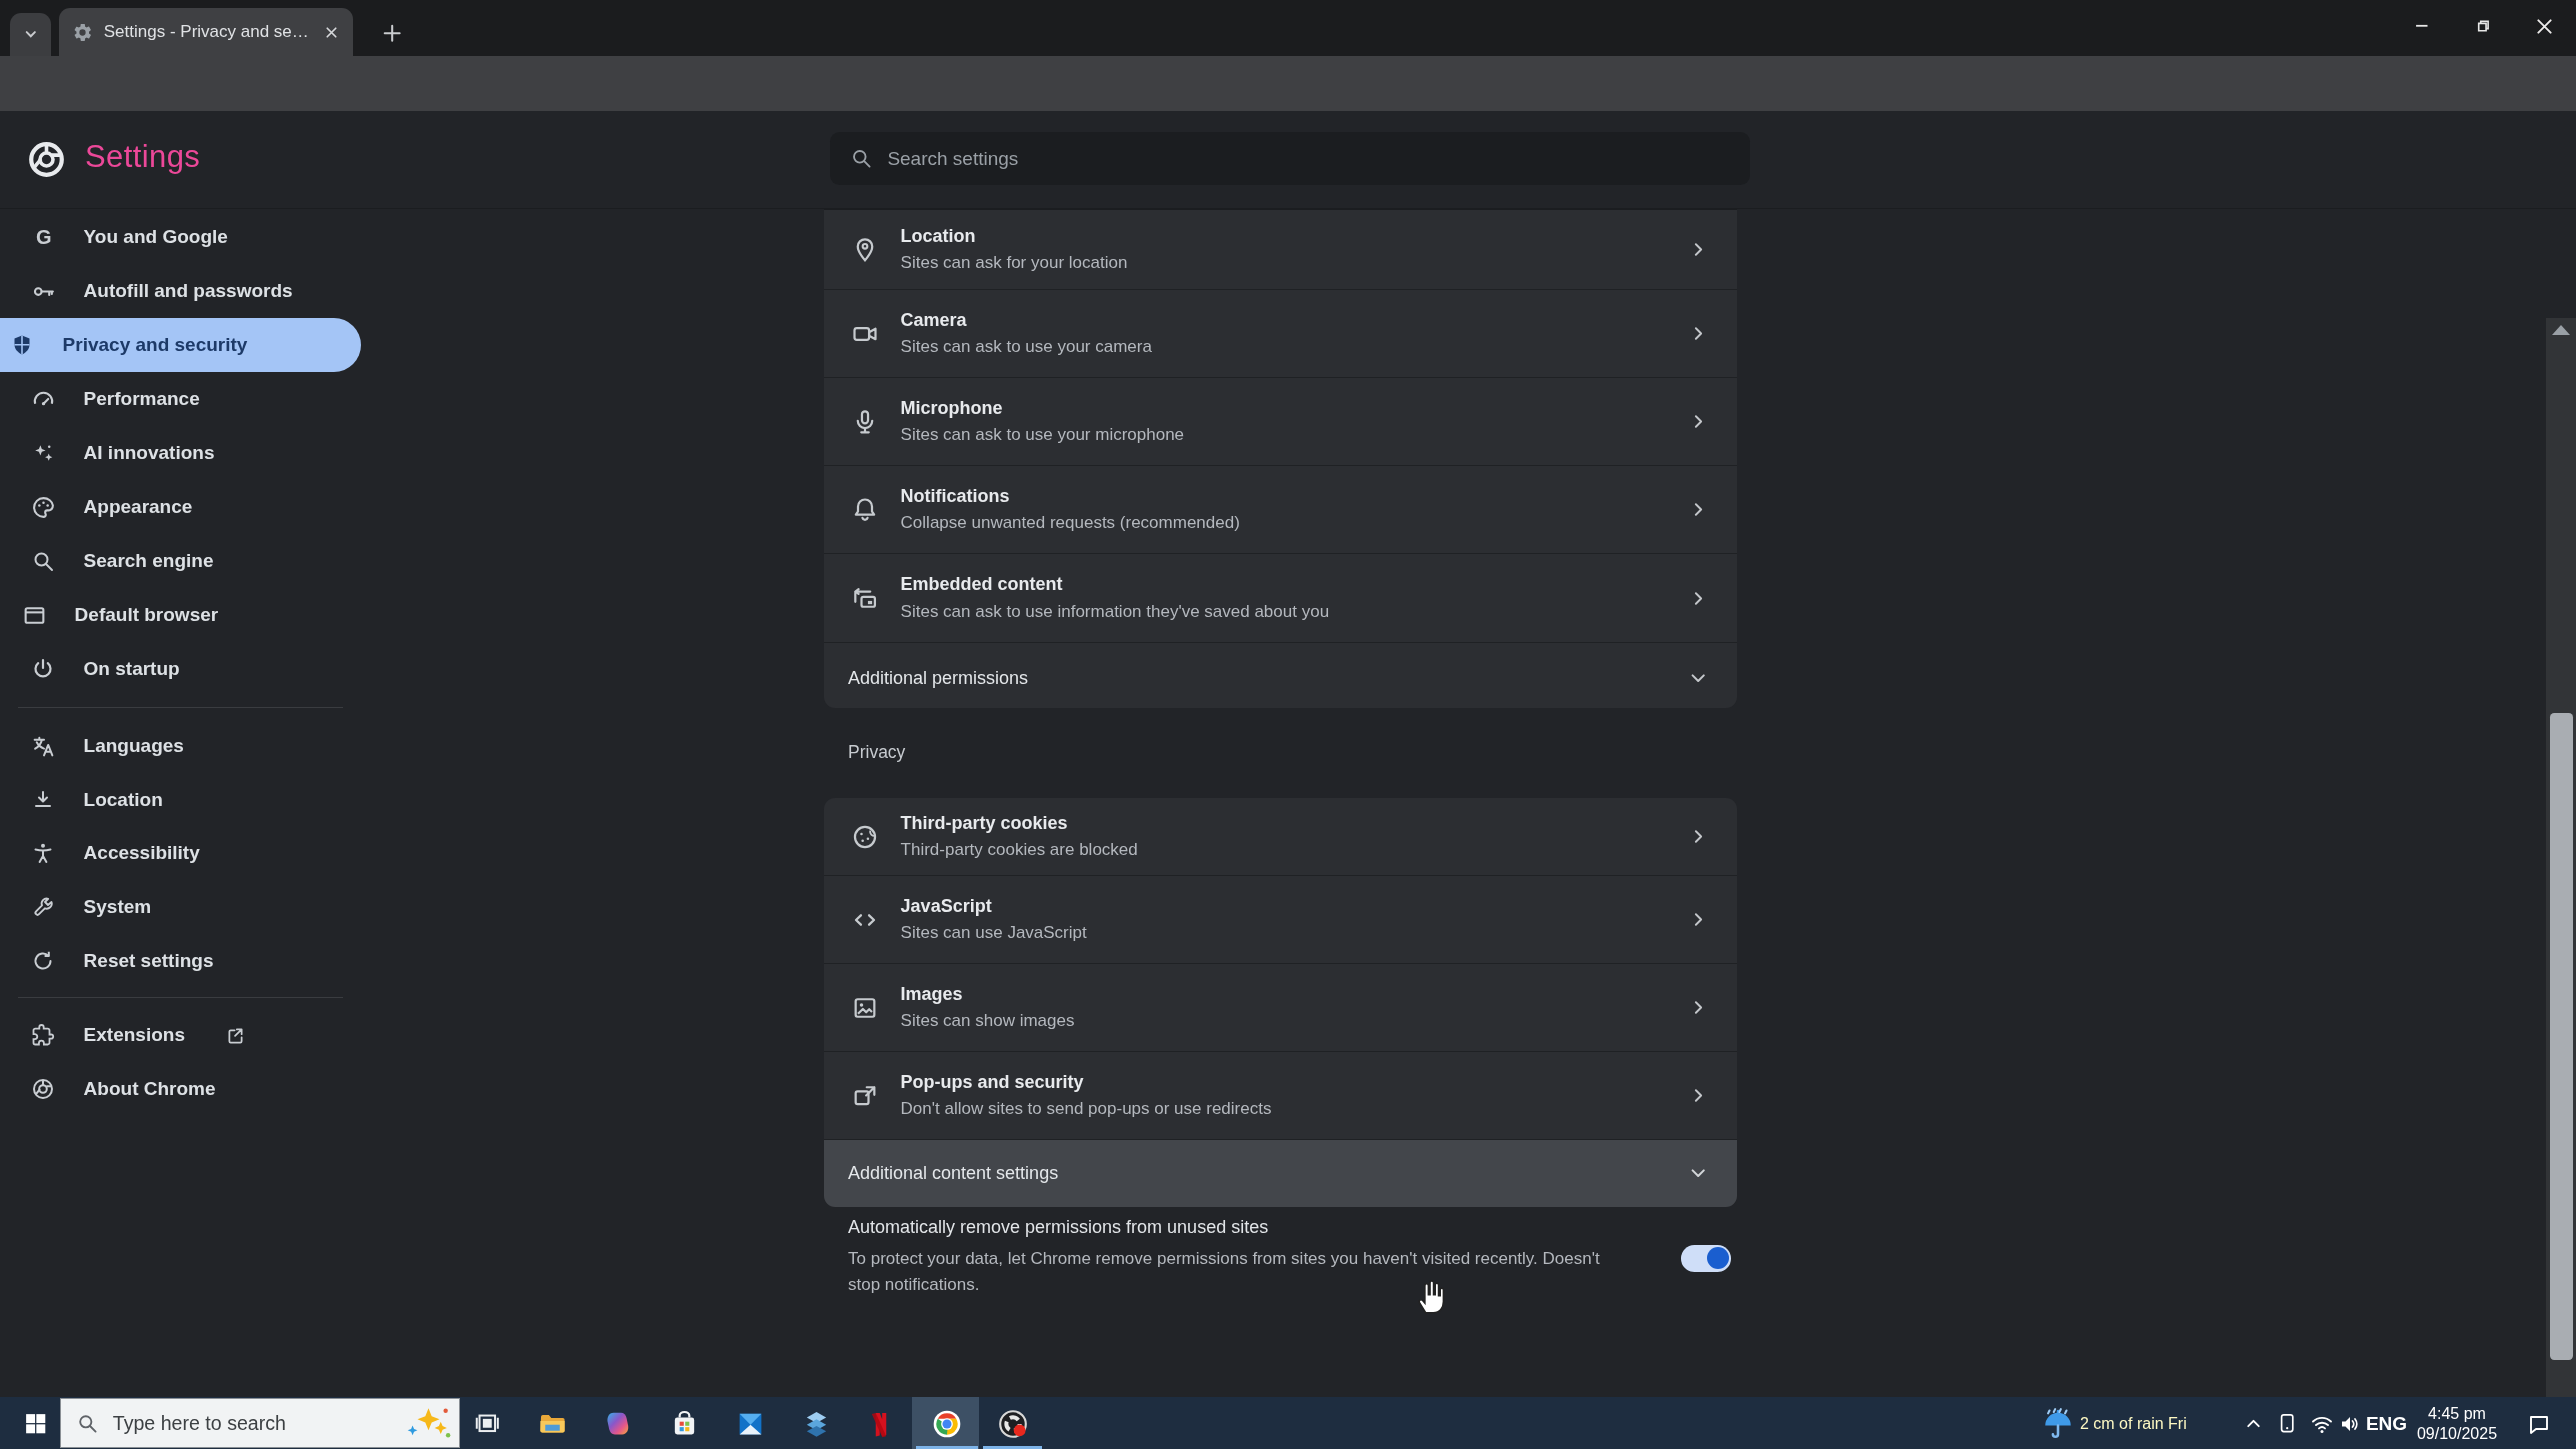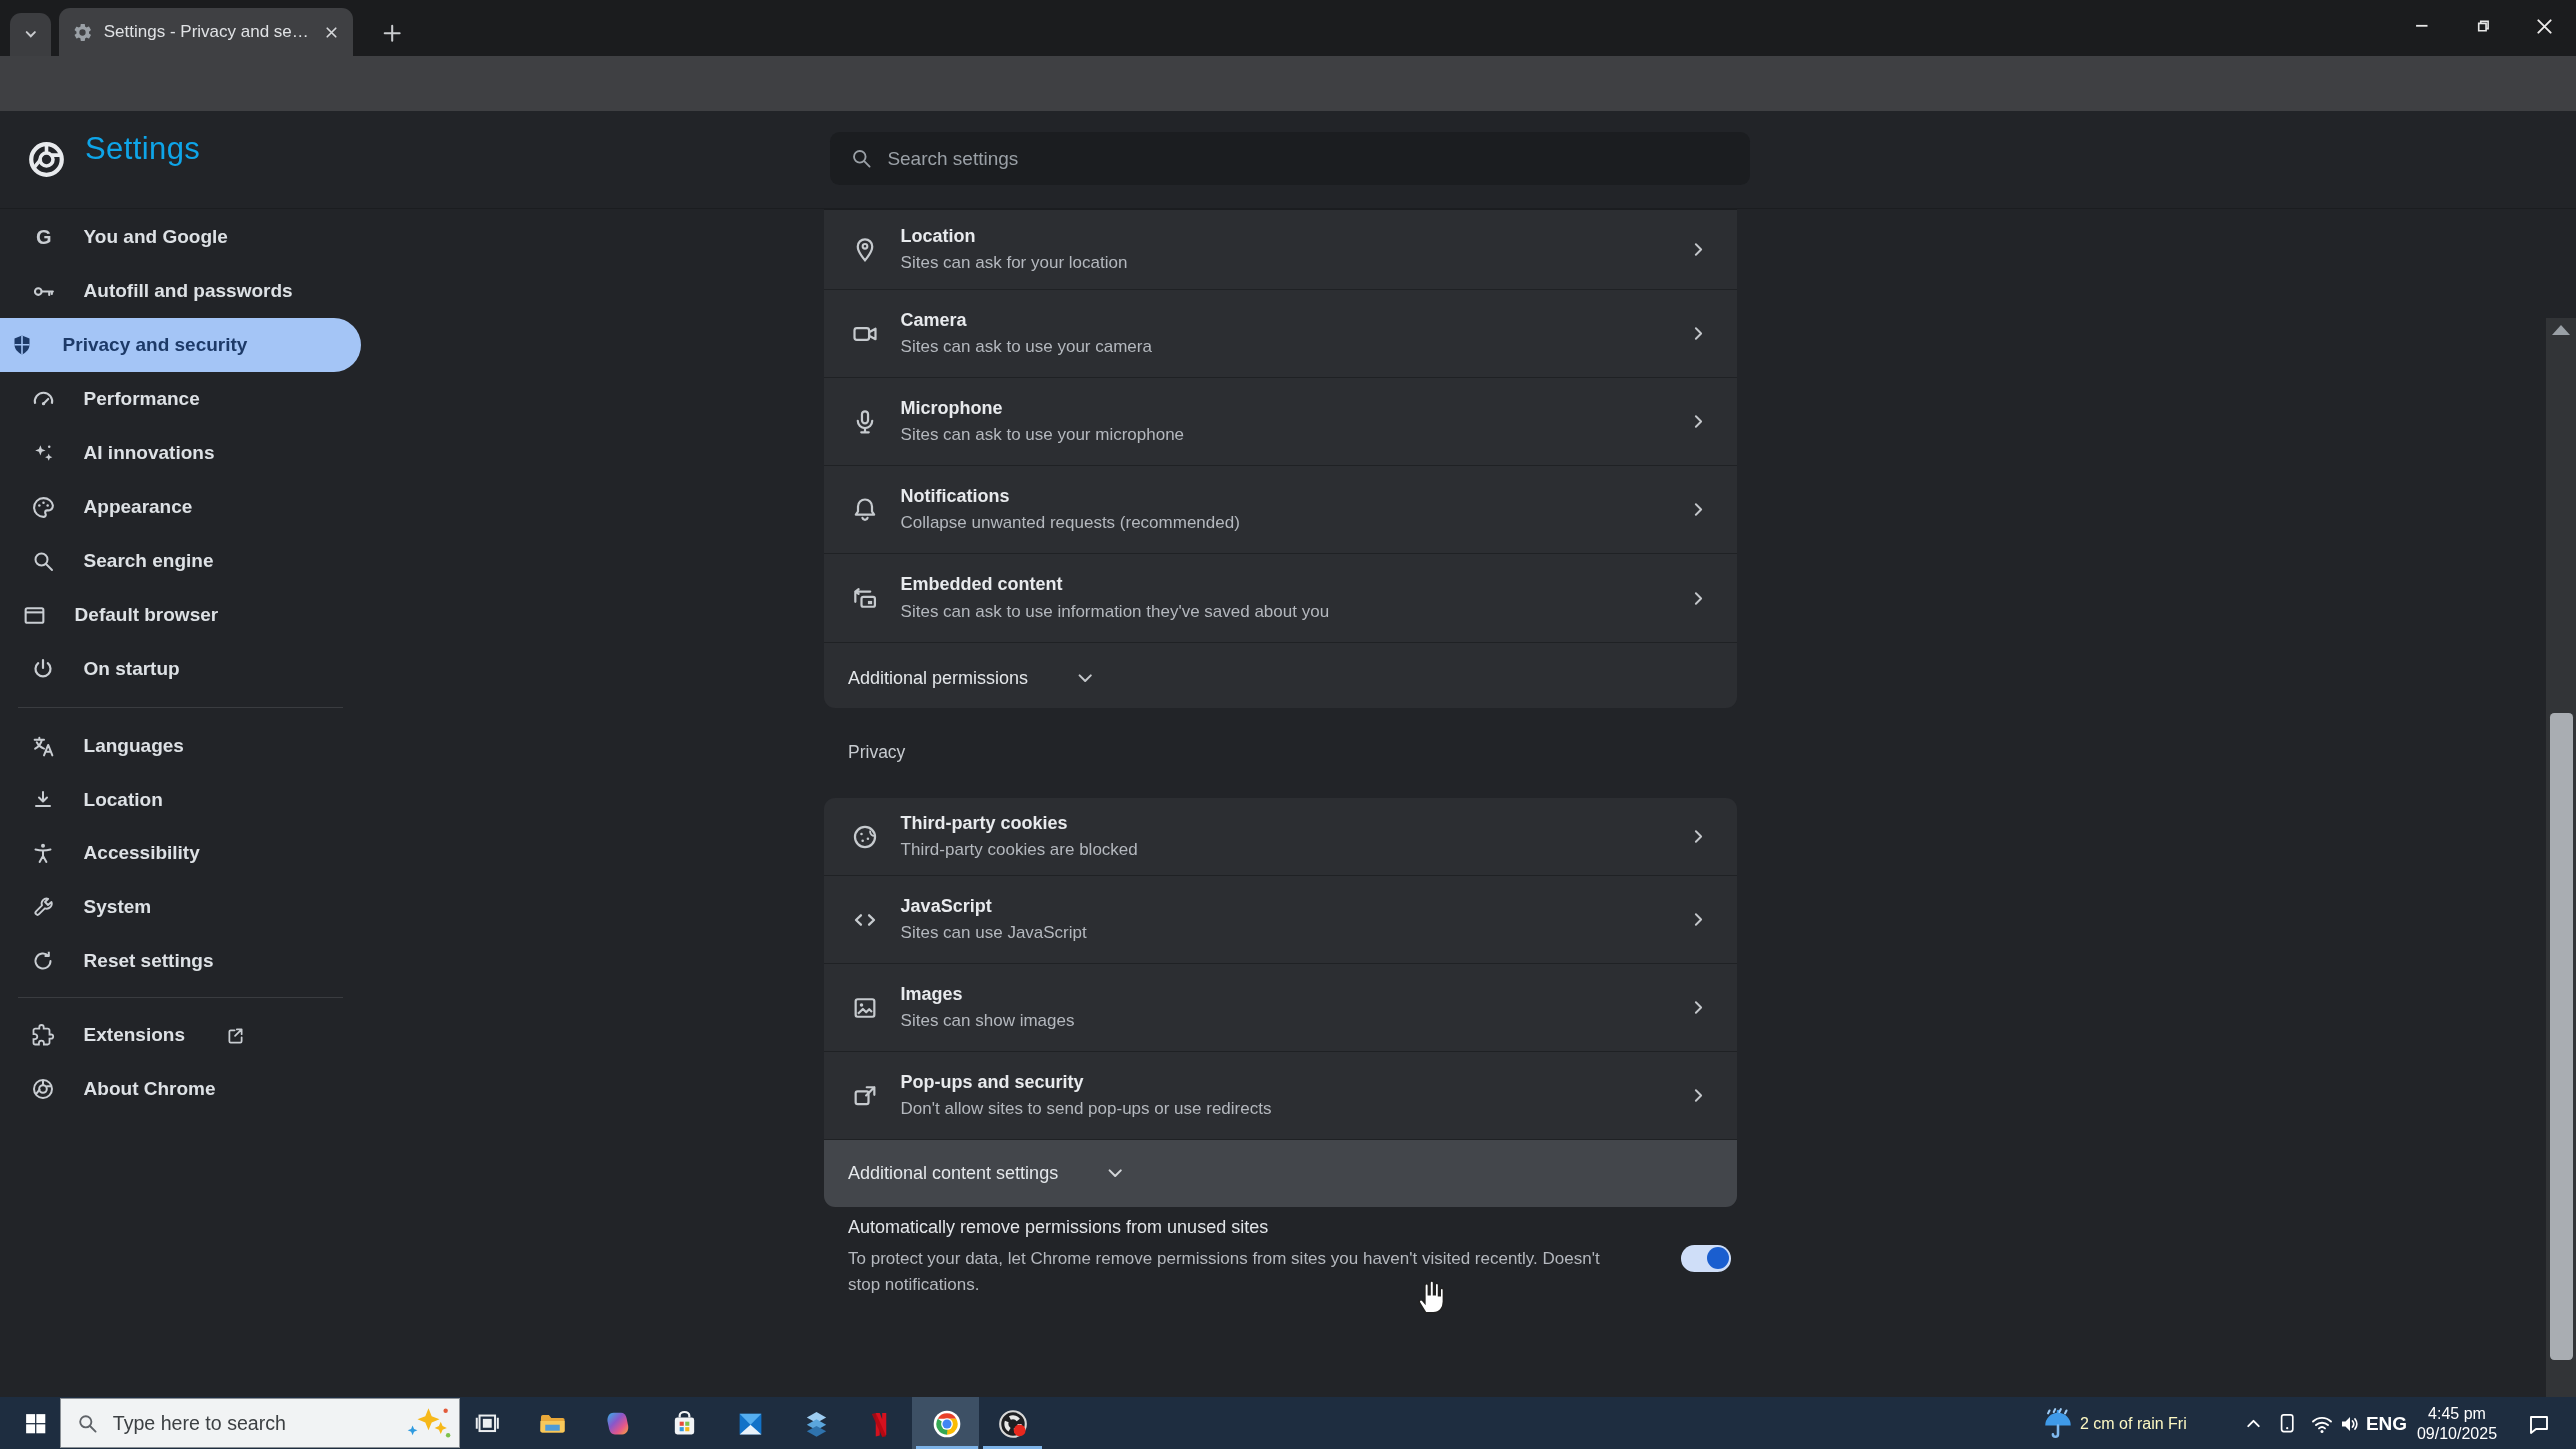--- a/index.html
+++ b/index.html
@@ -24,21 +24,21 @@
   #chrome-chip{margin-left:7px;height:31px;border-radius:15.4px;background:#47484c;display:flex;align-items:center;
       gap:8.4px;padding:0 14px;}
   #chip-label{font-size:17px;font-weight:700;color:#eceef0;}
   #url-text{font-size:17.5px;color:#e6e8ea;margin-left:18px;letter-spacing:0.2px;}
   .tbic{position:absolute;top:67px;width:32px;height:32px;display:flex;align-items:center;justify-content:center;}
   #tb-divider{position:absolute;left:2364px;top:71px;width:1.4px;height:24px;background:#5b5c60;}
 
   
   #page{position:absolute;left:0;top:111px;width:2576px;height:1286px;background:#222428;}
   #sheader{position:absolute;left:0;top:0;width:2576px;height:97px;background:#222428;border-bottom:1.4px solid #1b1d20;}
-  #settings-title{position:absolute;left:85px;top:20px;font-size:31px;font-weight:400;color:#0ea5e9;letter-spacing:0.4px;}
+  #settings-title{position:absolute;left:85px;top:28px;font-size:31px;font-weight:400;color:#ec4899;letter-spacing:0.4px;}
   #sheader-logo{position:absolute;left:26.6px;top:29px;}
   #ssearch{position:absolute;left:830px;top:21px;width:920px;height:53px;background:#1b1d20;border-radius:9.8px;
       display:flex;align-items:center;gap:15.4px;padding-left:19.6px;box-sizing:border-box;}
   #ssearch-ph{font-size:19px;color:#9aa0a6;}
 
   
   .sb-item{position:absolute;left:0;width:361px;height:54px;display:flex;align-items:center;gap:26.6px;
       padding-left:29px;box-sizing:border-box;color:#dde1e5;font-size:19px;font-weight:700;}
   .sb-item .sbic{width:28px;height:28px;display:flex;align-items:center;justify-content:center;color:#c9cdd2;}
   .sb-item.sel{background:#a4c5f6;border-radius:0 31px 31px 0;color:#1d3a68;padding-left:8px;}
@@ -49,21 +49,21 @@
   .card{position:absolute;left:824px;width:913px;background:#2c2e32;}
   #card1{top:98px;height:498px;border-radius:0 0 11.2px 11.2px;border-top:1.4px solid #1b1d20;}
   #card2{top:687px;height:405px;border-radius:11.2px;}
   .row{position:relative;display:flex;align-items:center;border-bottom:1.4px solid #1f2124;}
   .row:last-child{border-bottom:none;}
   .ricon{width:32px;height:32px;margin-left:25px;display:flex;align-items:center;justify-content:center;color:#c6cace;flex:none;}
   .rtext{margin-left:19.6px;}
   .rtitle{font-size:18px;font-weight:700;color:#e8eaed;}
   .rsub{font-size:17px;color:#b4b8be;margin-top:6.3px;}
   .rchev{position:absolute;right:28px;color:#c4c7cb;}
-  .expander{position:relative;display:flex;align-items:center;
+  .expander{position:relative;display:flex;align-items:center;justify-content:space-between;
       padding:0 28px 0 24px;font-size:18px;color:#e4e7ea;gap:46px;}
   #acs-row{background:#43464b;border-radius:0 0 11.2px 11.2px;}
   #content-label{position:absolute;left:848px;top:631px;font-size:17.5px;color:#c7cbd0;}
 
   
   #autoremove{position:absolute;left:848px;top:1106px;width:903px;}
   #ar-title{font-size:18px;color:#e2e5e8;}
   #ar-desc{font-size:17px;color:#b4b8be;line-height:26px;margin-top:8.4px;width:784px;}
   #toggle{position:absolute;right:19.6px;top:28px;width:50px;height:26.6px;border-radius:13.3px;background:#cfdef8;}
   #toggle .knob{position:absolute;right:2.1px;top:2.1px;width:22.4px;height:22.4px;border-radius:50%;background:#1a5ecf;}

